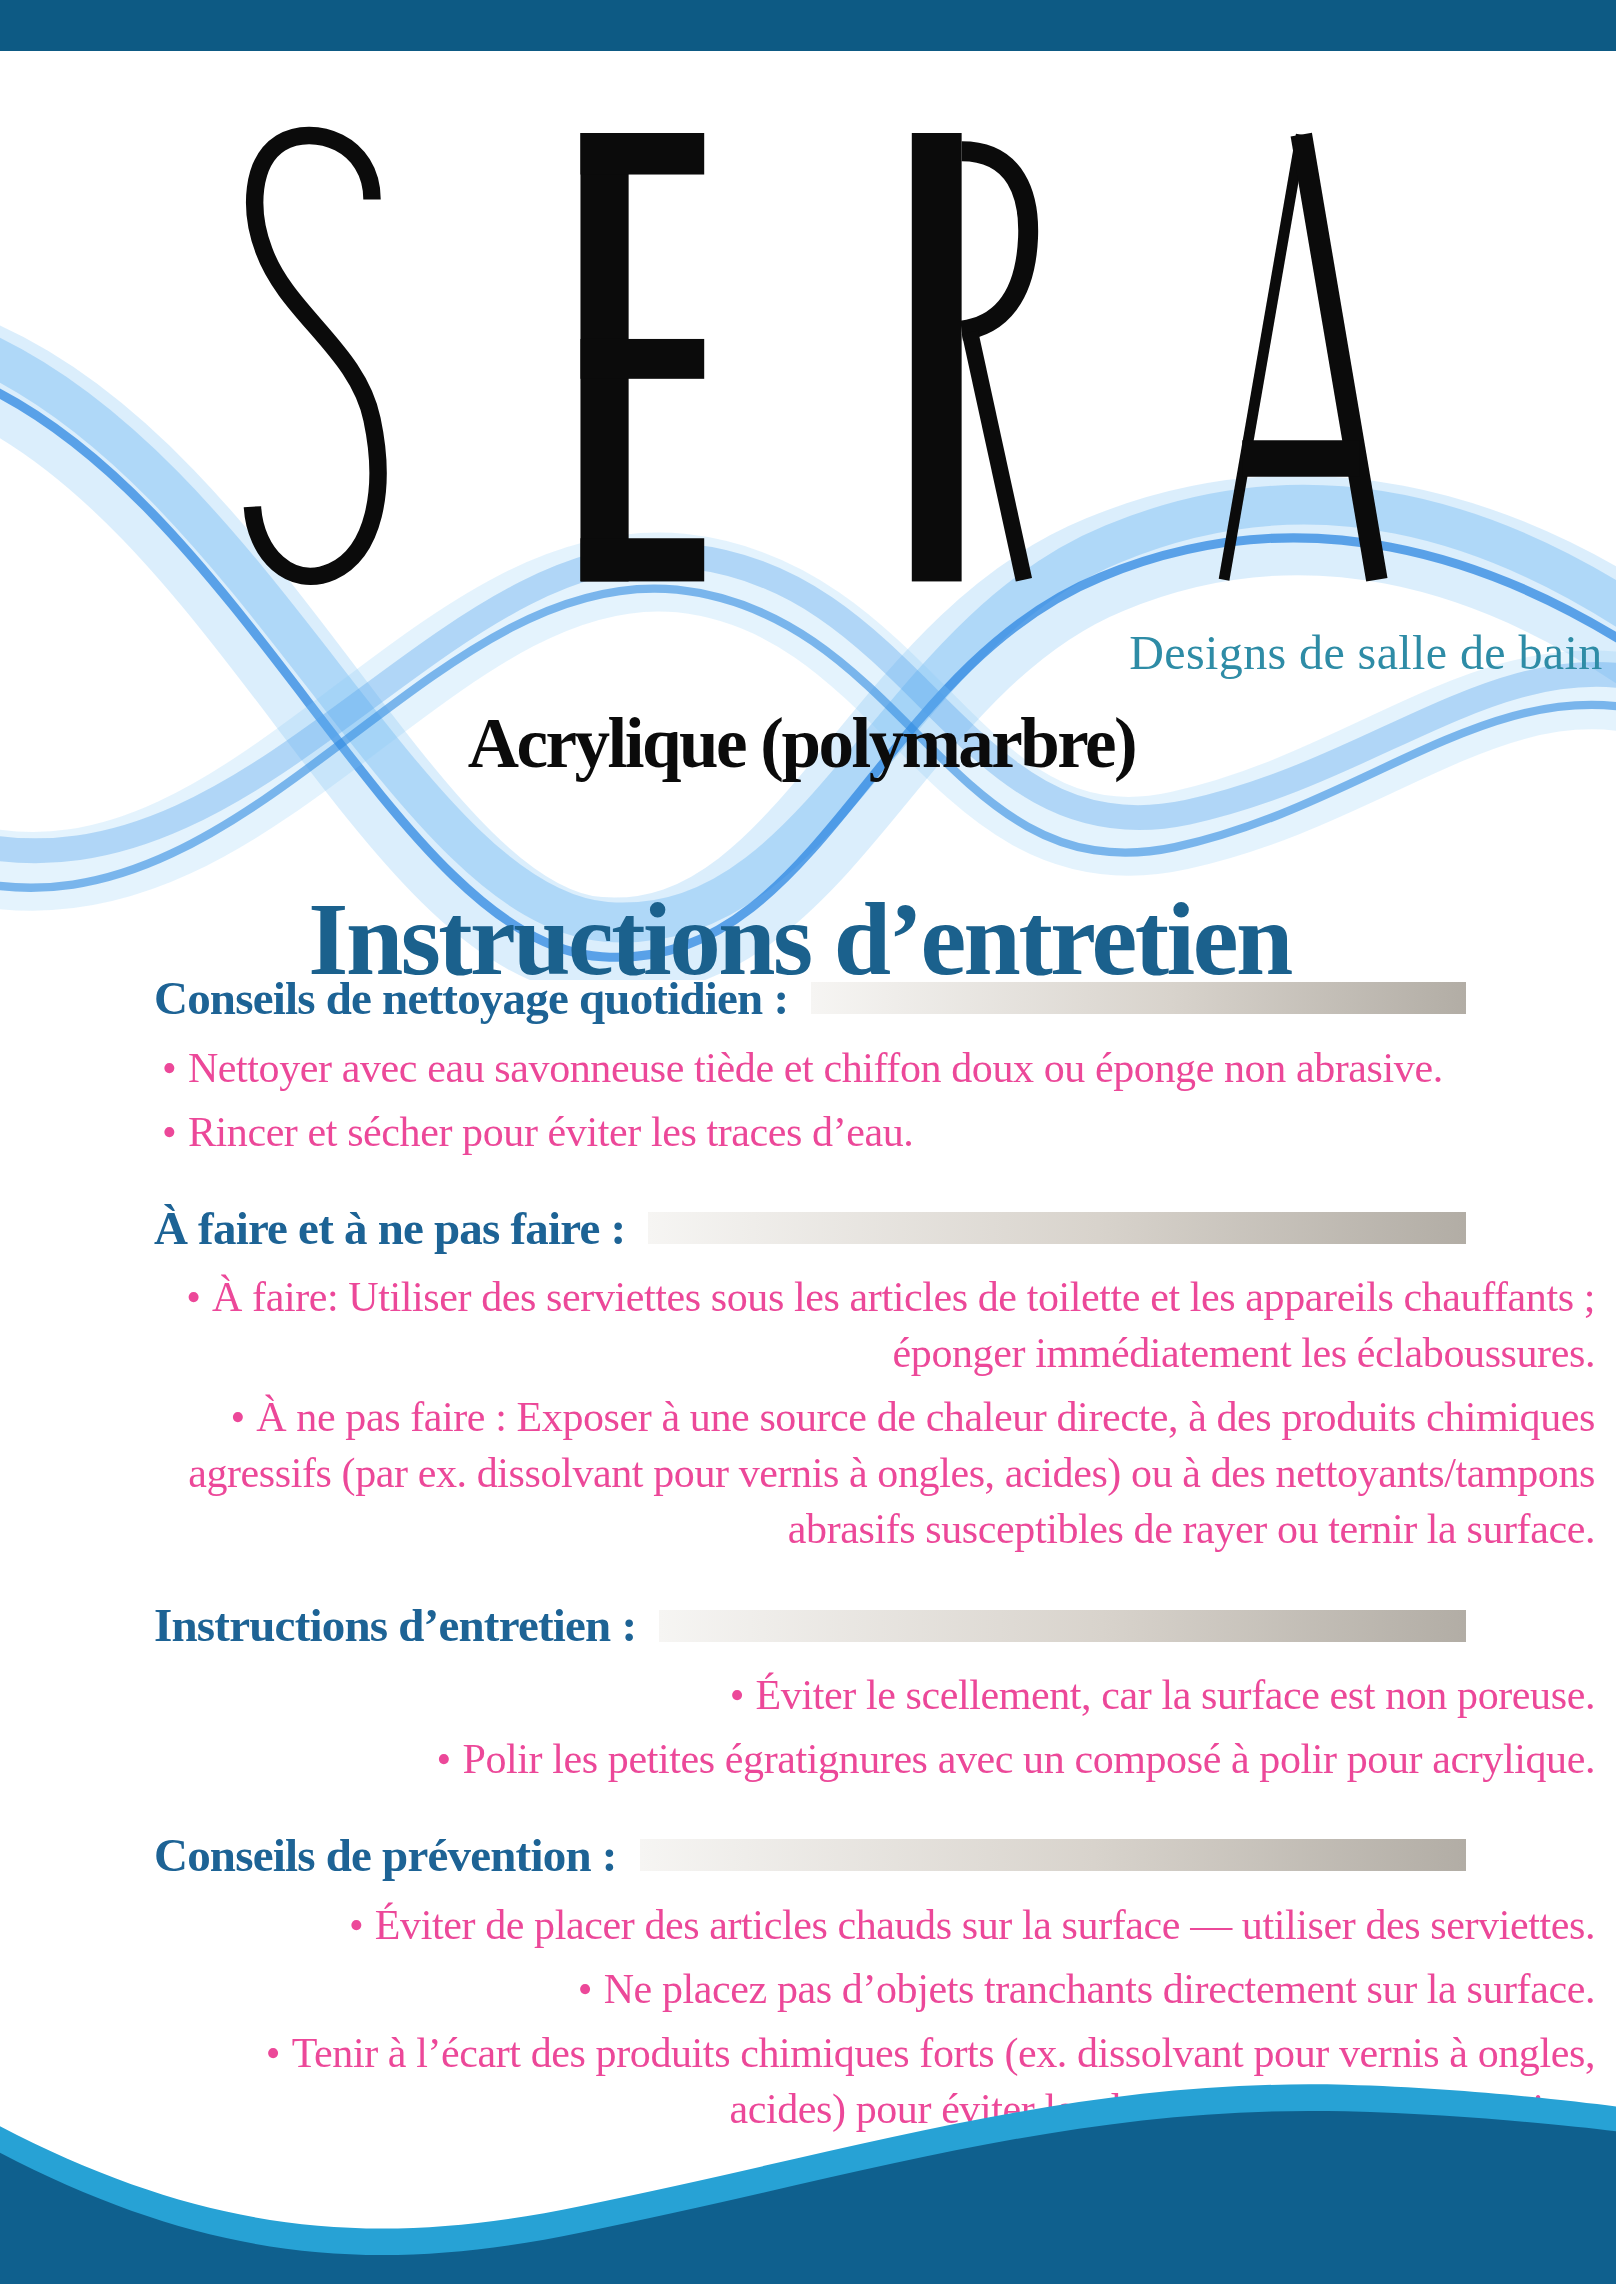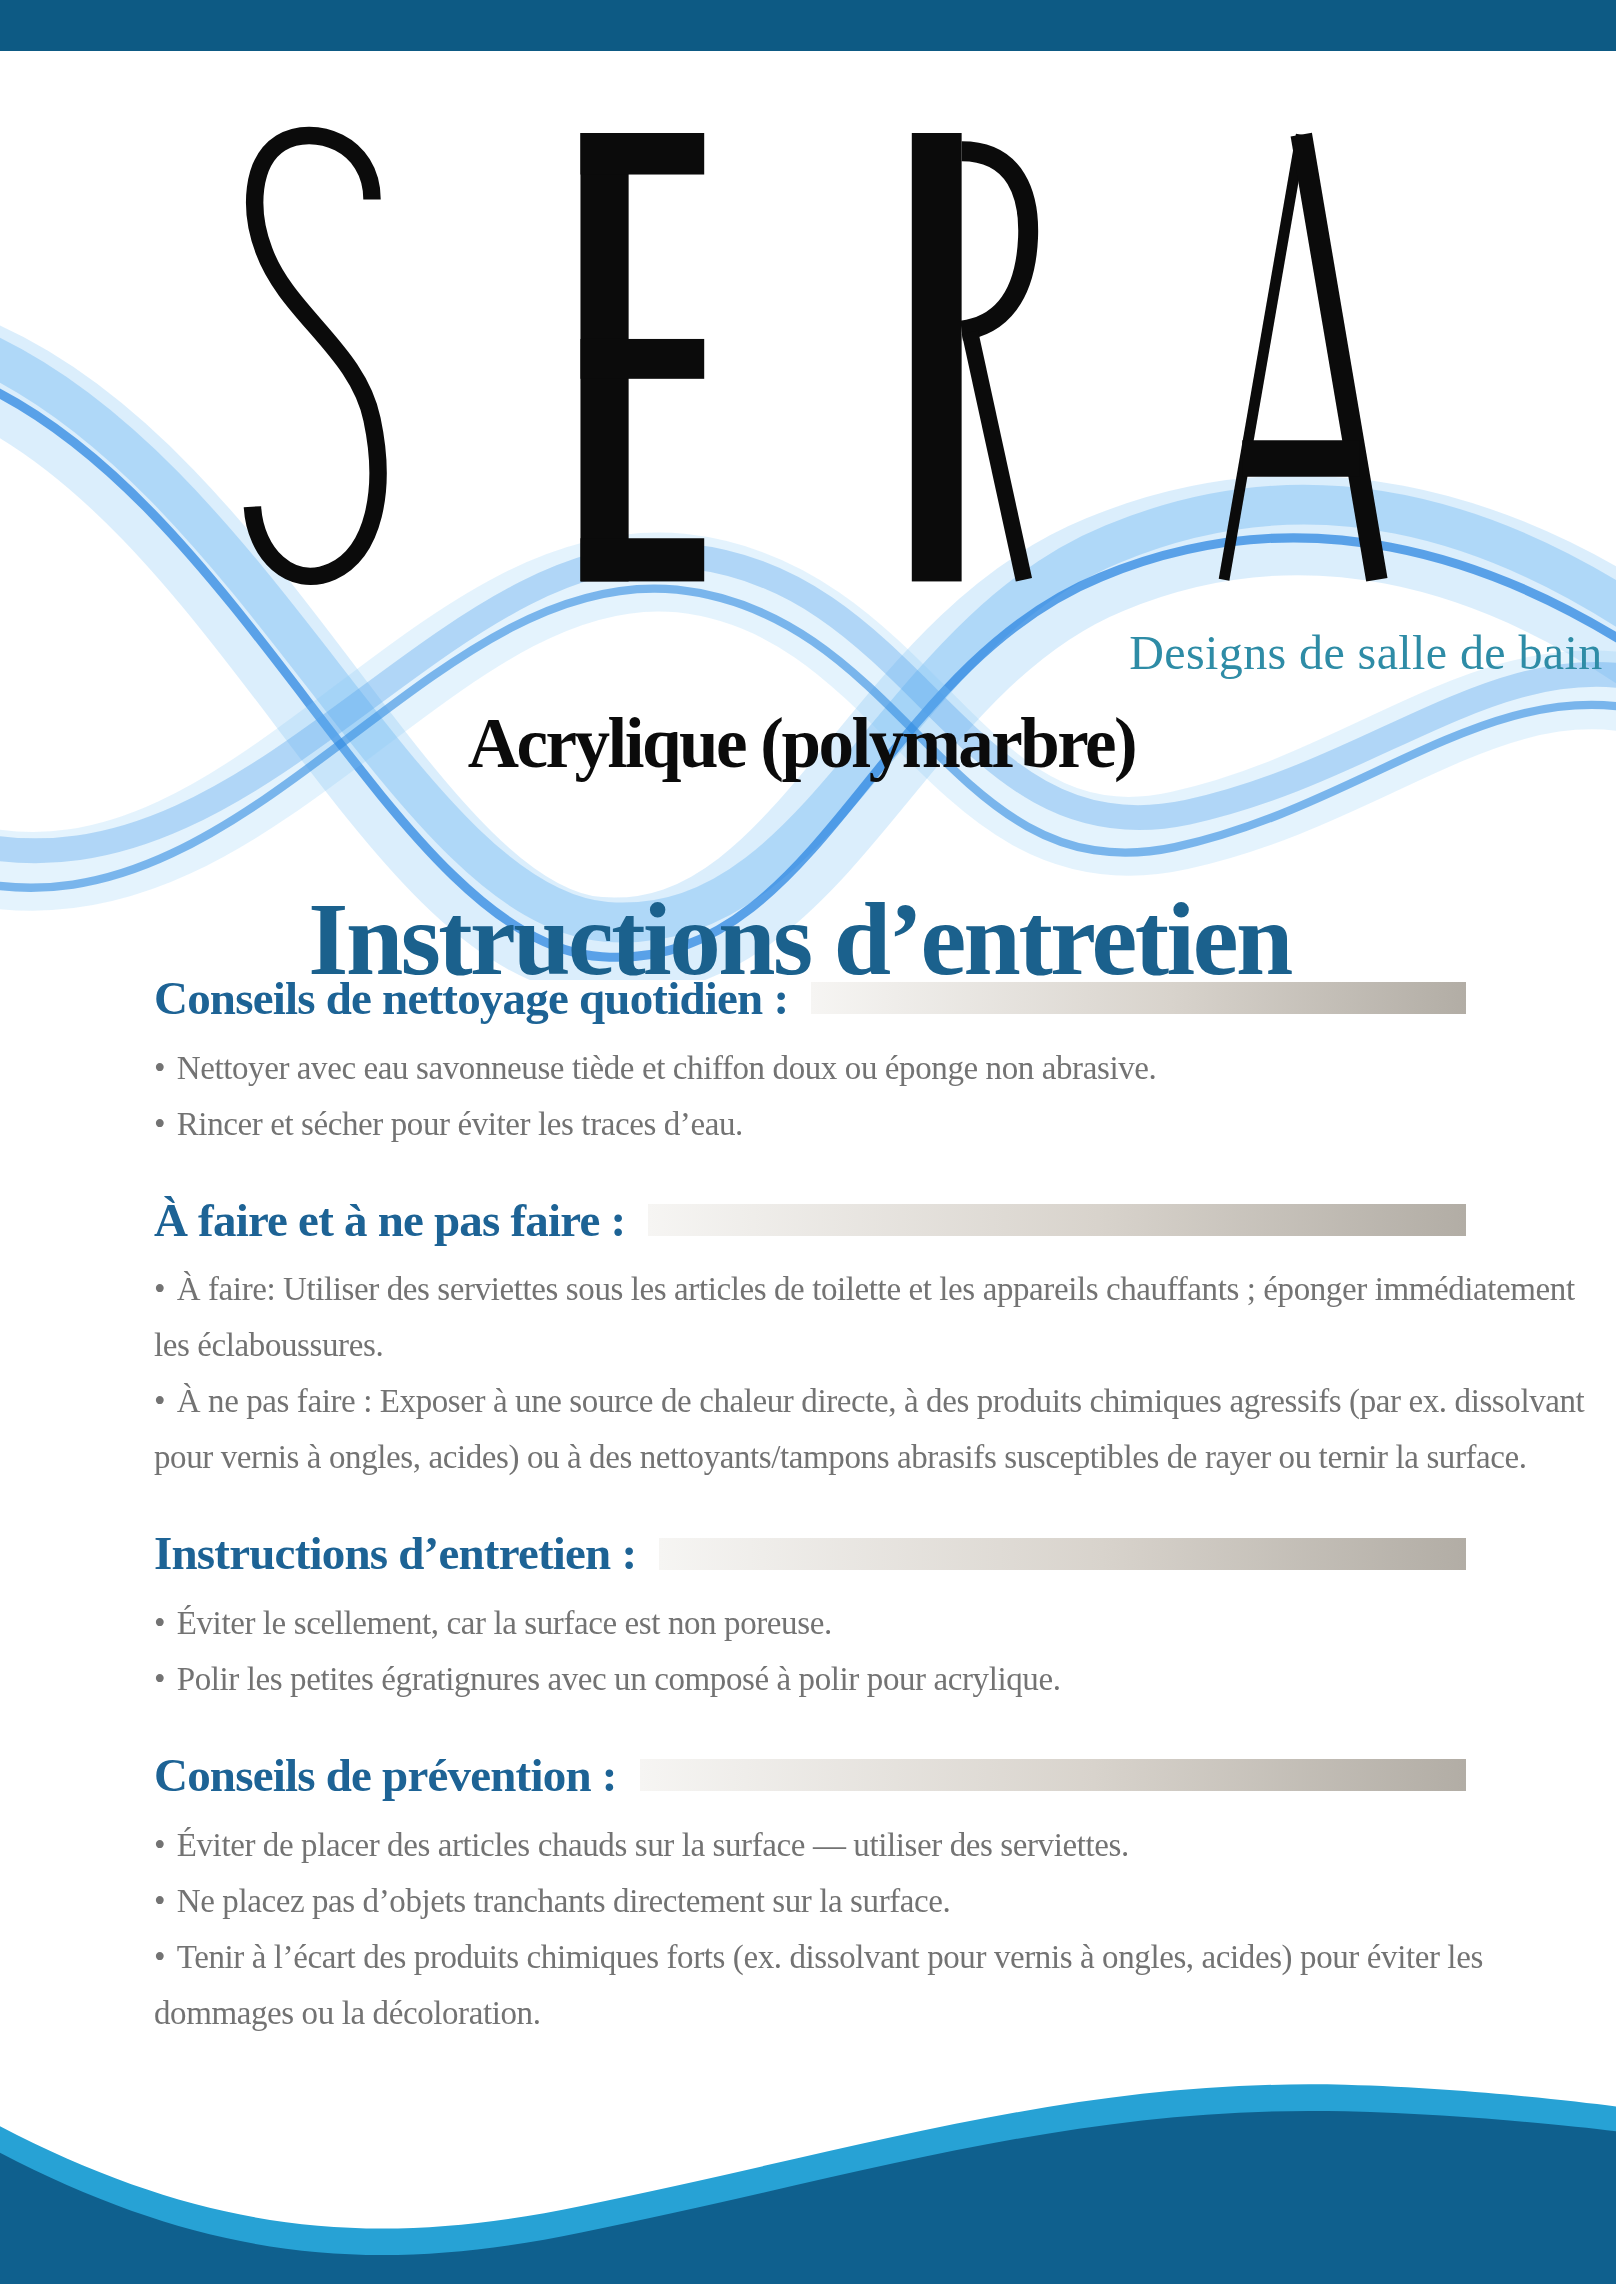--- a/index.html
+++ b/index.html
@@ -37,40 +37,40 @@
   .main-title{
     position:absolute;left:0;right:17px;top:811px;z-index:3;
     text-align:center;
     font-size:103px;font-weight:700;letter-spacing:-2.5px;
     color:#1B618D;
   }
   
   .content{
     position:absolute;left:154px;top:970px;width:1449px;z-index:3;
   }
-  .section + .section{margin-top:40px;}
+  .section + .section{margin-top:40px;text-align:right;}
   .sec-head{display:flex;align-items:center;}
   .sec-head h2{
     margin:0;
     font-size:47px;font-weight:700;letter-spacing:-0.8px;
     color:#1D6395;
     line-height:1.2;
     white-space:nowrap;
   }
   .hbar{
     flex:1;height:32px;
     margin-left:23px;margin-right:137px;
     background:linear-gradient(90deg,#f6f5f3 0%,#d8d3cc 55%,#b2ada5 100%);
   }
   .bullets{margin-top:13.3px;}
   .bullet{
-    margin:0;
-    font-size:33px;letter-spacing:-0.4px;
+    margin:8px;
+    font-size:42px;letter-spacing:-0.4px;
     line-height:56px;
-    color:#737373;
+    color:#ec4899;
   }
   .bullet .dot{margin-right:11.6px;}
   
   .bottom-wave{position:absolute;left:0;bottom:0;width:1616px;height:249px;z-index:4;}
 </style>
 </head>
 <body>
 
 <div class="page">
 

